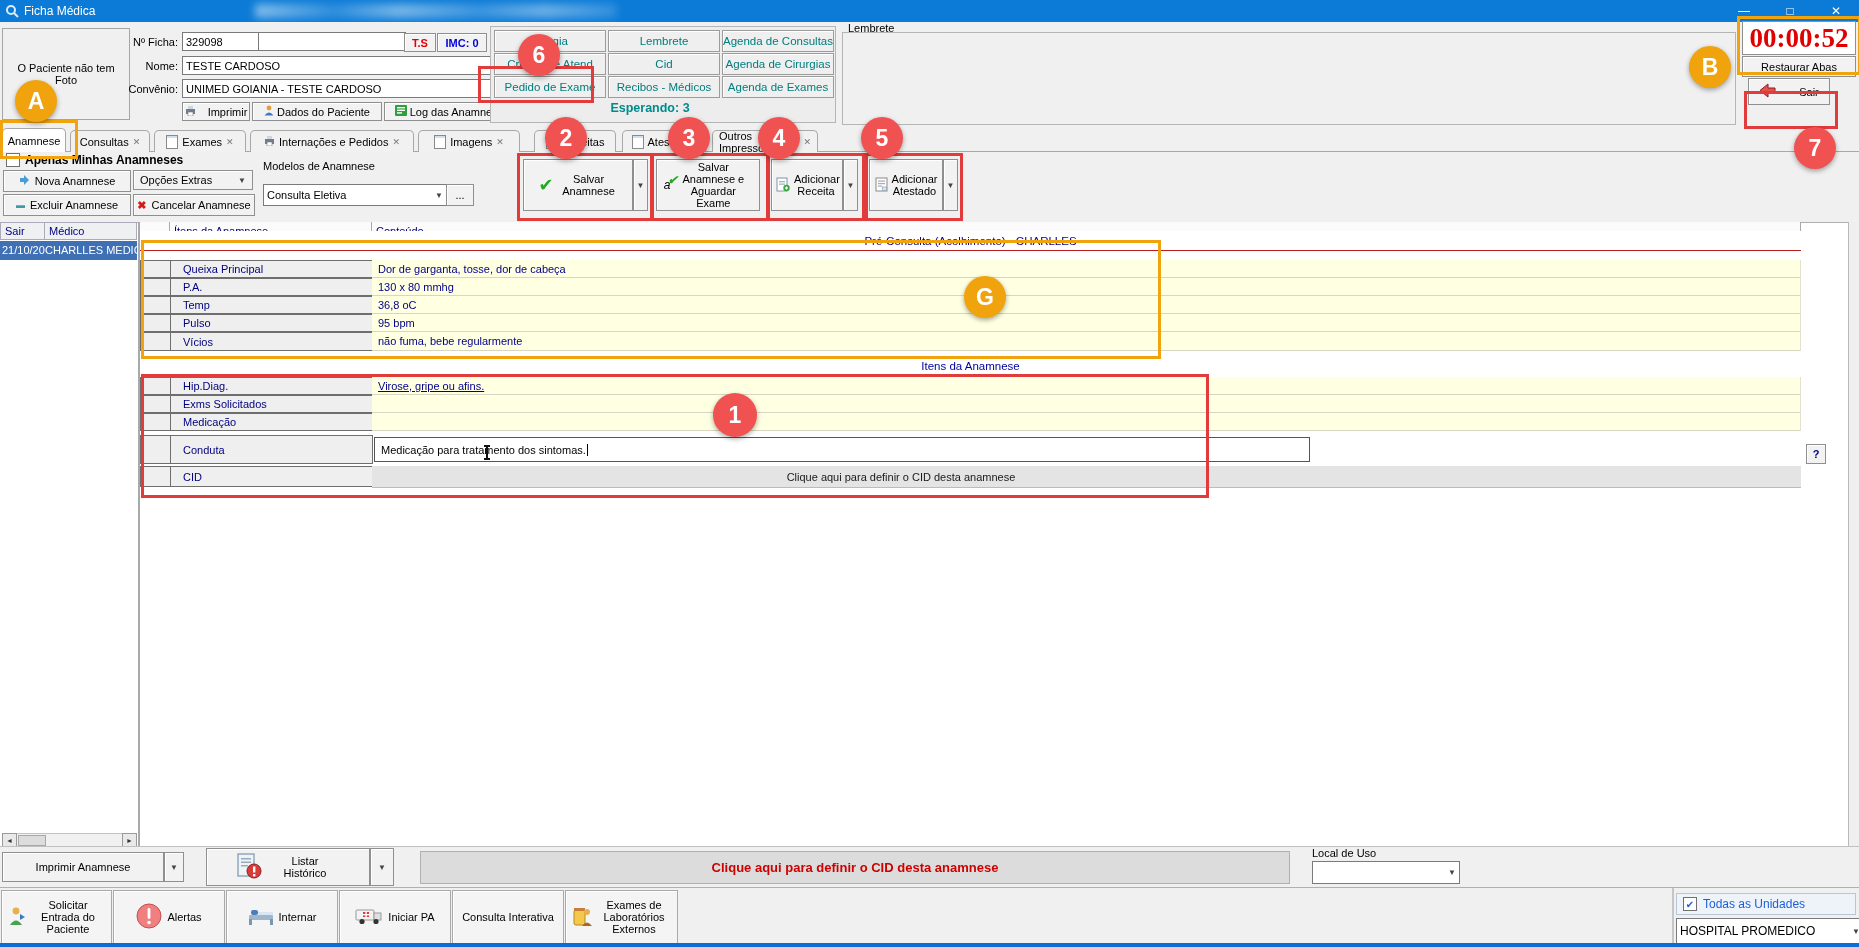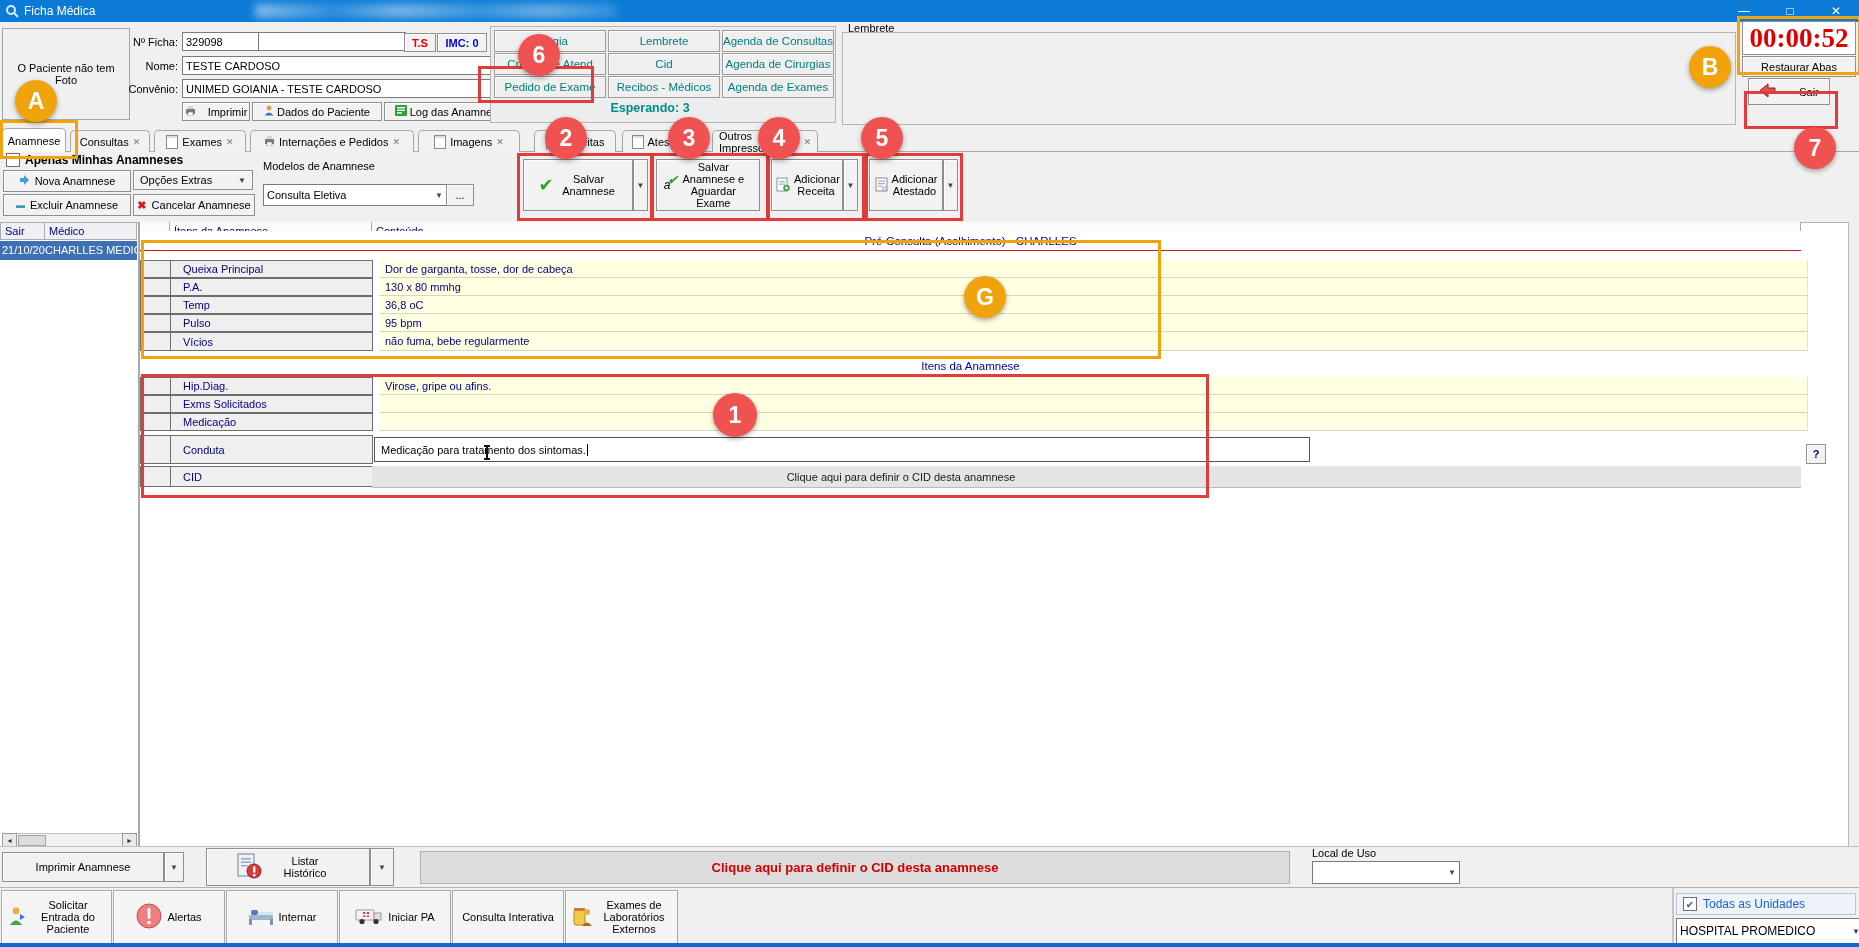--- a/index.html
+++ b/index.html
@@ -28,21 +28,21 @@
   .tab.active{background:#fff;height:24px;z-index:5;}
   .tabx{color:#777;font-size:9px;}
   .docicon{display:inline-block;width:10px;height:12px;background:#fff;border:1px solid #8a8a8a;
            box-shadow:inset 0 2px 0 #cfe0ef;}
   
   .hdrcell{background:#fbfbfb;border-right:1px solid #a9a9a9;border-bottom:1px solid #a9a9a9;
            color:#00007f;display:flex;align-items:center;padding:0 4px;box-sizing:border-box;}
   .labcell{background:#efefef;border:1px solid #6e6e6e;color:#00007f;display:flex;align-items:center;
            padding:0 12px;box-sizing:border-box;}
   .valcell{background:#ffffe1;border-bottom:1px solid #d6d6c2;border-right:1px solid #e2e2cf;
-           color:#00008b;display:flex;align-items:center;padding:0 6px;box-sizing:border-box;margin-left:7px;}
+           color:#00008b;display:flex;align-items:center;padding:0 6px;box-sizing:border-box;}
   .sectionrow{background:#fff;color:#0000a0;display:flex;align-items:center;justify-content:center;font-size:11.5px;}
   
   .abox{position:absolute;border:3px solid #e23b3b;z-index:40;pointer-events:none;}
   .abox.or{border-color:#f0a30c;}
   .circ{position:absolute;width:42px;height:42px;border-radius:50%;display:flex;align-items:center;justify-content:center;
         color:#fff;font-weight:bold;font-size:23px;background:#f05252;z-index:50;box-shadow:0 2px 5px rgba(0,0,0,.35);}
   .circ.or{background:#f0a30c;}
   
   .taskbtn{background:#f4f4f4;border:1px solid #a9a9a9;box-shadow:inset 1px 1px 0 #fff;
            display:flex;align-items:center;justify-content:center;gap:5px;text-align:center;font-size:11px;}
@@ -296,21 +296,21 @@
   <div class="abs valcell" style="left:372px;top:314px;width:1429px;height:18px;">95 bpm</div>
 
   <div class="abs labcell" style="left:140px;top:332px;width:31px;height:19px;"></div>
   <div class="abs labcell" style="left:170px;top:332px;width:203px;height:19px;">Vícios</div>
   <div class="abs valcell" style="left:372px;top:332px;width:1429px;height:19px;">não fuma, bebe regularmente</div>
 
   <div class="abs sectionrow" style="left:140px;top:357px;width:1661px;height:18px;">Itens da Anamnese</div>
 
   <div class="abs labcell" style="left:140px;top:377px;width:31px;height:18px;"></div>
   <div class="abs labcell" style="left:170px;top:377px;width:203px;height:18px;">Hip.Diag.</div>
-  <div class="abs valcell" style="left:372px;top:377px;width:1429px;height:18px;">Virose, gripe ou afins.</div>
+  <div class="abs valcell" style="left:372px;top:377px;width:1429px;height:18px;text-decoration:underline;">Virose, gripe ou afins.</div>
 
   <div class="abs labcell" style="left:140px;top:395px;width:31px;height:18px;"></div>
   <div class="abs labcell" style="left:170px;top:395px;width:203px;height:18px;">Exms Solicitados</div>
   <div class="abs valcell" style="left:372px;top:395px;width:1429px;height:18px;"></div>
 
   <div class="abs labcell" style="left:140px;top:413px;width:31px;height:18px;"></div>
   <div class="abs labcell" style="left:170px;top:413px;width:203px;height:18px;">Medicação</div>
   <div class="abs valcell" style="left:372px;top:413px;width:1429px;height:18px;"></div>
 
   <div class="abs labcell" style="left:140px;top:435px;width:31px;height:29px;"></div>

